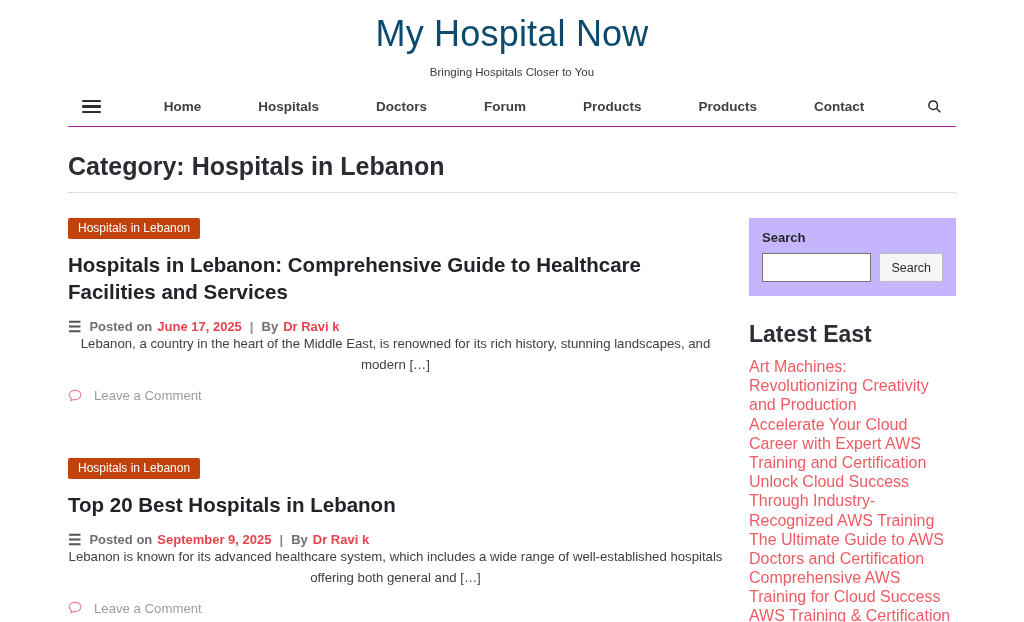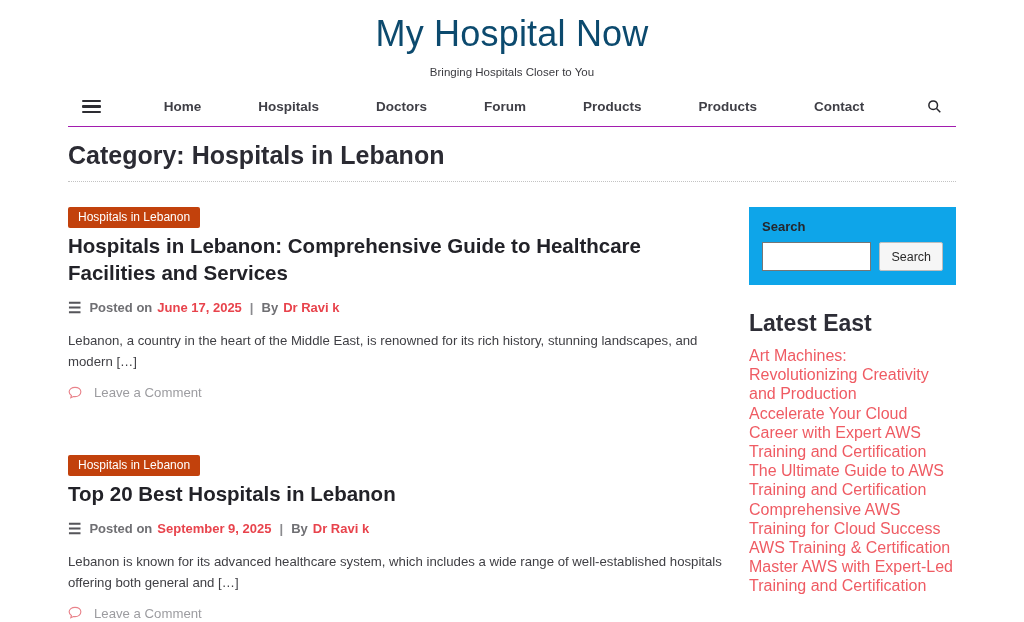--- a/index.html
+++ b/index.html
@@ -18,48 +18,48 @@
     border-bottom: 1px solid #a21caf; }
   .hamburger { width: 19px; height: 13px; display: flex; flex-direction: column;
     justify-content: space-between; margin-left: 14px; cursor: pointer; }
   .hamburger span { display: block; height: 2.2px; background: #2d2d32; border-radius: 1px; }
   .nav-items { flex: 1; display: flex; justify-content: center; gap: 57px;
     margin-left: 30px; margin-right: 30px; }
   .nav-item { font-size: 13.5px; font-weight: 700; color: #3f3f46; cursor: pointer; }
   .nav-search { margin-right: 14px; cursor: pointer; display: flex; align-items: center; }
 
   
-  .category-bar { margin-top: 14px; }
+  .category-bar { margin-top: 25px; }
   .category-title { font-size: 25px; font-weight: 800; color: #2b2b33; }
   .divider { margin-top: 11px; border-bottom: 1px dotted #c3c3c3; }
 
   
   .content { display: flex; margin-top: 25px; align-items: flex-start; }
   .main-col { width: 661px; }
   .side-col { width: 207px; margin-left: 20px; }
 
   
   .post + .post { margin-top: 55px; }
   .badge { display: inline-block; background: #c2410c; color: #ffffff; font-size: 12px;
     font-weight: 400; padding: 3px 10px 4px; border-radius: 2px; cursor: pointer; }
-  .post-title { margin-top: 4px; font-size: 20.5px; font-weight: 800; color: #222228;
+  .post-title { margin-top: 12px; font-size: 20.5px; font-weight: 800; color: #222228;
     line-height: 1.32; cursor: pointer; }
   .post-meta { margin-top: 14px; font-size: 13px; font-weight: 700; color: #6f6f73;
     display: flex; align-items: center; gap: 5px; }
   .meta-lines-icon { font-size: 15px; color: #55555a; margin-right: 3px; line-height: 1; }
   .meta-red { color: #e8434c; cursor: pointer; }
   .meta-sep { color: #8a8a8e; margin: 0 3px; }
-  .post-excerpt { margin-top: 16px; font-size: 13.2px; color: #404045; line-height: 1.55;
-    max-width: 655px; }
+  .post-excerpt { margin-top: 0; font-size: 13.2px; color: #404045; line-height: 1.55;
+    max-width: 655px; text-align: center; }
   .comment-row { margin-top: 13px; display: flex; align-items: center; gap: 12px;
     font-size: 13.2px; color: #9c9ca0; cursor: pointer; }
   .bubble-icon { width: 14px; height: 14px; display: inline-block; }
 
   
-  .search-panel { background: #0ea5e9; padding: 12px 13px 14px; }
+  .search-panel { background: #c4b5fd; padding: 12px 13px 14px; }
   .search-label { font-size: 13px; font-weight: 700; color: #26262c; }
   .search-row { margin-top: 8px; display: flex; gap: 8px; }
   .search-input { flex: 1; min-width: 0; height: 29px; border: 1px solid #767676;
     background: #ffffff; padding: 0 6px; font-size: 13px; font-family: "Liberation Sans", sans-serif; }
   .search-button { height: 29px; padding: 0 11px; font-size: 12.5px; color: #2b2b2b;
     background: #f6f6f6; border: 1px solid #bdbdbd; border-radius: 2px; cursor: pointer;
     font-family: "Liberation Sans", sans-serif; }
 
   .latest-heading { margin-top: 25px; font-size: 23px; font-weight: 700; color: #2d2d36; }
   .blog-list { margin-top: 9px; }
@@ -157,21 +157,22 @@
       <div class="search-row">
         <input class="search-input" type="text" value="" style="">
         <button class="search-button">Search</button>
       </div>
     </div>
 
     <h2 class="latest-heading">Latest East</h2>
     <div class="blog-list">
       <a class="blog-link">Art Machines: Revolutionizing Creativity and Production</a>
       <a class="blog-link">Accelerate Your Cloud Career with Expert AWS Training and Certification</a>
-      <a class="blog-link">The Ultimate Guide to AWS Training and Certification</a>
+      <a class="blog-link">Unlock Cloud Success Through Industry-Recognized AWS Training</a>
+      <a class="blog-link">The Ultimate Guide to AWS Doctors and Certification</a>
       <a class="blog-link">Comprehensive AWS Training for Cloud Success</a>
       <a class="blog-link">AWS Training &amp; Certification</a>
       <a class="blog-link">Master AWS with Expert-Led Training and Certification</a>
 
     </div>
   </aside>
 
 </div>
 
 </body></html>

